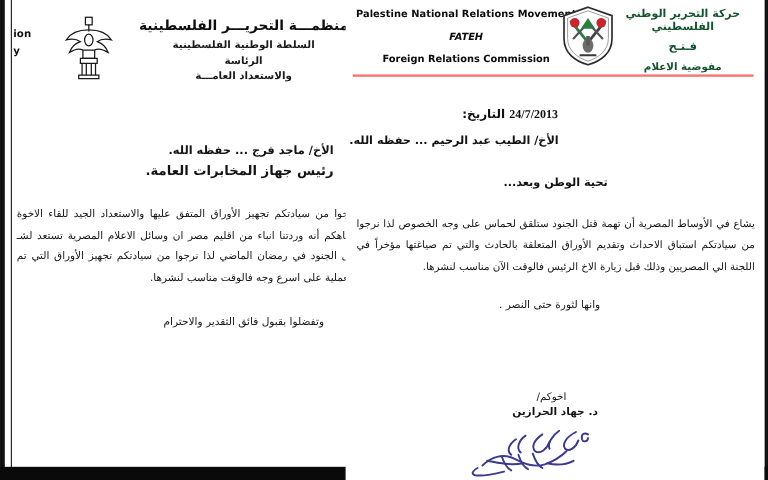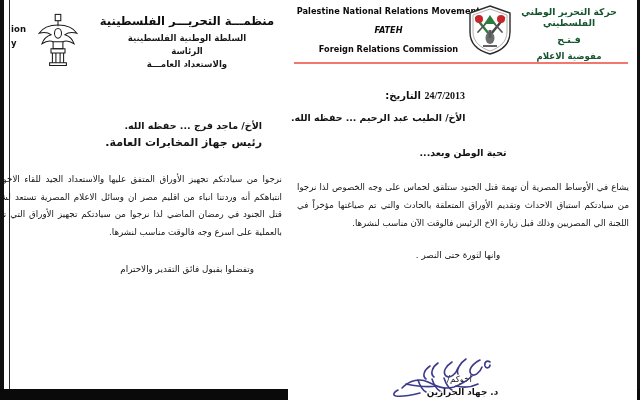--- a/index.html
+++ b/index.html
@@ -53,21 +53,21 @@
     color: #111;
     letter-spacing: .1px;
     white-space: nowrap;
   }
   .scrap.s1 { top: 24px; }
   .scrap.s2 { top: 38px; }
 
   
   .left-page {
     position: absolute;
-    left: 12px; top: 0;
+    left: 28px; top: 0;
     width: 272px; height: 400px;
   }
   .lp-head {
     position: absolute;
     left: 25px; top: 8px;
     width: 250px;
     display: flex;
     flex-direction: row;
     align-items: flex-start;
     gap: 8px;
@@ -230,21 +230,20 @@
     margin-top: 18px;
     padding-right: 10px;
   }
 
   .sign-block {
     position: absolute;
     left: 0; top: 326px;
     width: 349px;
     direction: rtl;
     text-align: center;
-    margin-top: 48px;
   }
   .sign-from {
     font-size: 8.6px;
     color: #141414;
     margin-bottom: 3px;
     padding-right: 6px;
   }
   .sign-name {
     font-size: 8.8px;
     font-weight: bold;

